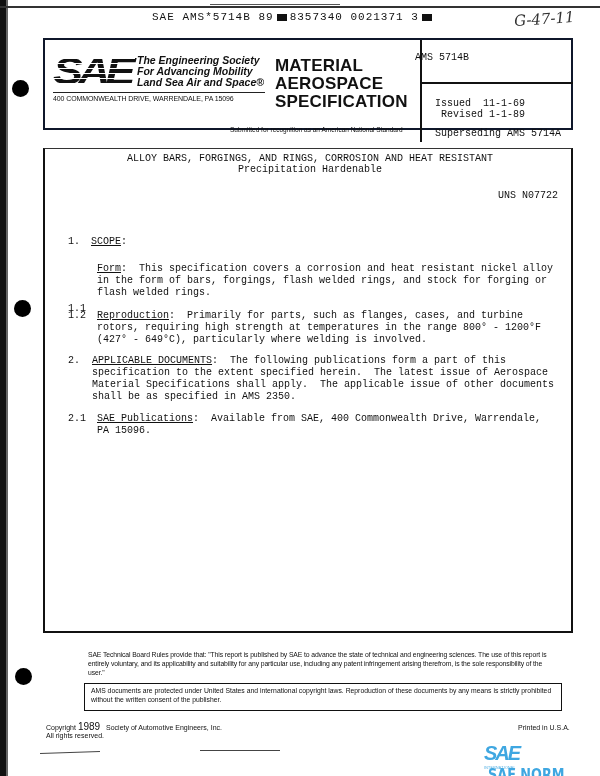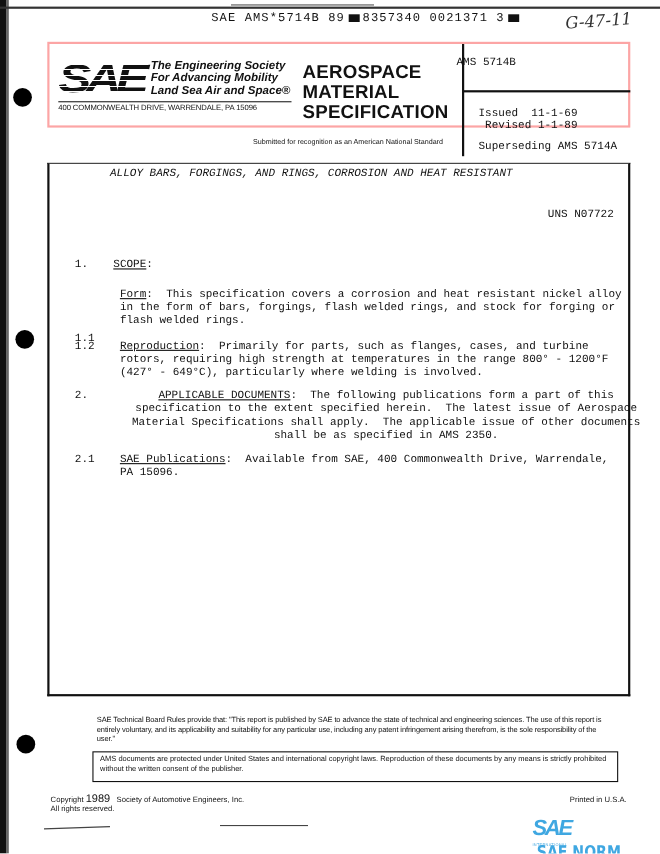--- a/index.html
+++ b/index.html
@@ -11,47 +11,47 @@
     .mono { font-family: "Liberation Mono", "DejaVu Sans Mono", monospace; }
 
     
     .scan-edge { position: absolute; left: 0; top: 0; width: 6px; height: 776px; background: #111; }
     .scan-edge2 { position: absolute; left: 6px; top: 0; width: 2px; height: 776px; background: #666; }
     .hole { position: absolute; width: 17px; height: 17px; border-radius: 50%; background: #000; }
 
     
     .topline { position: absolute; top: 6px; left: 0; width: 600px; height: 2px; background: #333; }
     .topline2 { position: absolute; top: 4px; left: 210px; width: 130px; height: 1px; background: #555; }
-    .barcode-text { position: absolute; top: 11px; left: 152px; font-size: 11px; letter-spacing: 1px; white-space: pre; margin-left: 40px; }
+    .barcode-text { position: absolute; top: 11px; left: 152px; font-size: 11px; letter-spacing: 1px; white-space: pre; }
     .blk { display: inline-block; width: 10px; height: 7px; background: #111; vertical-align: middle; margin: 0 3px; }
     .handwriting { position: absolute; top: 10px; left: 514px; font-family: "DejaVu Serif", serif; font-style: italic; font-size: 15px; color: #333; transform: rotate(-4deg); }
 
     
-    .header-box { position: absolute; left: 43px; top: 38px; width: 530px; height: 78px; border: 2px solid #fca5a5; box-sizing: border-box; }
+    .header-box { position: absolute; left: 43px; top: 38px; width: 530px; height: 92px; border: 2px solid #0f172a; box-sizing: border-box; }
     .header-divider-v { position: absolute; left: 375px; top: 0; width: 2px; height: 102px; background: #111; }
     .header-divider-h { position: absolute; left: 375px; top: 42px; width: 153px; height: 2px; background: #111; }
 
     .sae-logo { position: absolute; left: 8px; top: 14px; font-family: "Liberation Sans", sans-serif; font-weight: bold; font-style: italic; font-size: 36px; letter-spacing: -4px; line-height: 36px; transform: scaleX(1.25); transform-origin: left; }
     .sae-stripes { position: absolute; left: 8px; top: 14px; width: 82px; height: 30px; background: repeating-linear-gradient(to bottom, transparent 0 4px, #fff 4px 5px); pointer-events: none; }
     .tagline { position: absolute; left: 92px; top: 15px; font-size: 10.5px; font-style: italic; font-weight: bold; line-height: 11px; }
     .addr-rule { position: absolute; left: 8px; top: 52px; width: 212px; height: 1px; background: #222; }
     .addr { position: absolute; left: 8px; top: 55px; font-size: 7px; letter-spacing: -0.1px; }
     .ams-title { position: absolute; left: 230px; top: 17px; font-weight: bold; font-size: 17px; line-height: 18px; letter-spacing: 0.2px; }
     .submitted { position: absolute; left: 185px; top: 86px; font-size: 6.5px; }
 
     .doc-num { position: absolute; left: 370px; top: 12px; font-size: 10px; }
     .issued { position: absolute; left: 390px; top: 58px; font-size: 10px; line-height: 11px; white-space: pre; text-align: right; }
     .superseding { position: absolute; left: 390px; top: 88px; font-size: 10px; }
 
     
     .body-box { position: absolute; left: 43px; top: 148px; width: 530px; height: 485px; border-left: 2px solid #111; border-right: 2px solid #111; border-bottom: 2px solid #111; border-top: 1px solid #333; box-sizing: border-box; }
-    .title-lines { position: absolute; top: 153px; left: 100px; width: 420px; font-size: 10px; line-height: 11px; font-style: italic; }
+    .title-lines { position: absolute; top: 153px; left: 100px; width: 420px; text-align: center; font-size: 10px; line-height: 11px; }
     .uns { position: absolute; top: 190px; left: 498px; font-size: 10px; }
 
-    .para { position: absolute; font-size: 10px; line-height: 12px; white-space: pre; margin-left: 12px; }
+    .para { position: absolute; font-size: 10px; line-height: 12px; white-space: pre; }
     .num { position: absolute; font-size: 10px; }
     .u { text-decoration: underline; }
 
     .rules { position: absolute; left: 88px; top: 650px; width: 460px; font-size: 6.8px; line-height: 9px; letter-spacing: -0.1px; }
     .copy-box { position: absolute; left: 84px; top: 683px; width: 478px; height: 28px; border: 1.5px solid #111; box-sizing: border-box; font-size: 6.8px; line-height: 9px; padding: 2px 6px; }
     .copyright { position: absolute; left: 46px; top: 723px; font-size: 7px; line-height: 8px; }
     .copyright .yr { font-size: 10px; }
     .printed { position: absolute; left: 518px; top: 724px; font-size: 7px; }
 
     .watermark { position: absolute; left: 484px; top: 742px; color: #3fa7e1; font-weight: bold; }
@@ -79,54 +79,55 @@
   <div class="sae-logo">SAE</div>
   <div class="sae-stripes"></div>
   <div class="tagline">
     <div>The Engineering Society</div>
     <div>For Advancing Mobility</div>
     <div>Land Sea Air and Space®</div>
   </div>
   <div class="addr-rule"></div>
   <div class="addr">400 COMMONWEALTH DRIVE, WARRENDALE, PA 15096</div>
   <div class="ams-title">
+    <div>MATERIAL</div>
     <div>AEROSPACE</div>
-    <div>MATERIAL</div>
     <div>SPECIFICATION</div>
   </div>
   <div class="submitted">Submitted for recognition as an American National Standard</div>
   <div class="header-divider-v"></div>
   <div class="header-divider-h"></div>
   <div class="doc-num mono">AMS 5714B</div>
   <div class="issued mono"><div>Issued  11-1-69</div><div>Revised 1-1-89</div></div>
   <div class="superseding mono">Superseding AMS 5714A</div>
 </div>
 
 <div class="body-box"></div>
 
 <div class="title-lines mono">
   <div>ALLOY BARS, FORGINGS, AND RINGS, CORROSION AND HEAT RESISTANT</div>
+  <div>Precipitation Hardenable</div>
 </div>
 <div class="uns mono">UNS N07722</div>
 
 <div class="num mono" style="left:68px;top:236px;">1.</div>
 <div class="para mono" style="left:91px;top:236px;"><span class="u">SCOPE</span><span>:</span></div>
 
 <div class="num mono" style="left:68px;top:263px;margin-top:40px;">1.1</div>
 <div class="para mono" style="left:97px;top:263px;"><span class="u">Form</span><span>:</span>  <span>This specification covers a corrosion and heat resistant nickel alloy</span>
 <span>in the form of bars, forgings, flash welded rings, and stock for forging or</span>
 <span>flash welded rings.</span></div>
 
 <div class="num mono" style="left:68px;top:310px;">1.2</div>
 <div class="para mono" style="left:97px;top:310px;"><span class="u">Reproduction</span><span>:</span>  <span>Primarily for parts, such as flanges, cases, and turbine</span>
 <span>rotors, requiring high strength at temperatures in the range 800° - 1200°F</span>
 <span>(427° - 649°C), particularly where welding is involved.</span></div>
 
 <div class="num mono" style="left:68px;top:355px;">2.</div>
-<div class="para mono" style="left:108px;top:355px;text-align:center;"><span class="u">APPLICABLE DOCUMENTS</span><span>:</span>  <span>The following publications form a part of this</span>
+<div class="para mono" style="left:92px;top:355px;"><span class="u">APPLICABLE DOCUMENTS</span><span>:</span>  <span>The following publications form a part of this</span>
 <span>specification to the extent specified herein.  The latest issue of Aerospace</span>
 <span>Material Specifications shall apply.  The applicable issue of other documents</span>
 <span>shall be as specified in AMS 2350.</span></div>
 
 <div class="num mono" style="left:68px;top:413px;">2.1</div>
 <div class="para mono" style="left:97px;top:413px;"><span class="u">SAE Publications</span><span>:</span>  <span>Available from SAE, 400 Commonwealth Drive, Warrendale,</span>
 <span>PA 15096.</span></div>
 
 <div class="rules">SAE Technical Board Rules provide that: "This report is published by SAE to advance the state of technical and engineering sciences. The use of this report is entirely voluntary, and its applicability and suitability for any particular use, including any patent infringement arising therefrom, is the sole responsibility of the user."</div>
 <div class="copy-box">AMS documents are protected under United States and international copyright laws. Reproduction of these documents by any means is strictly prohibited without the written consent of the publisher.</div>

